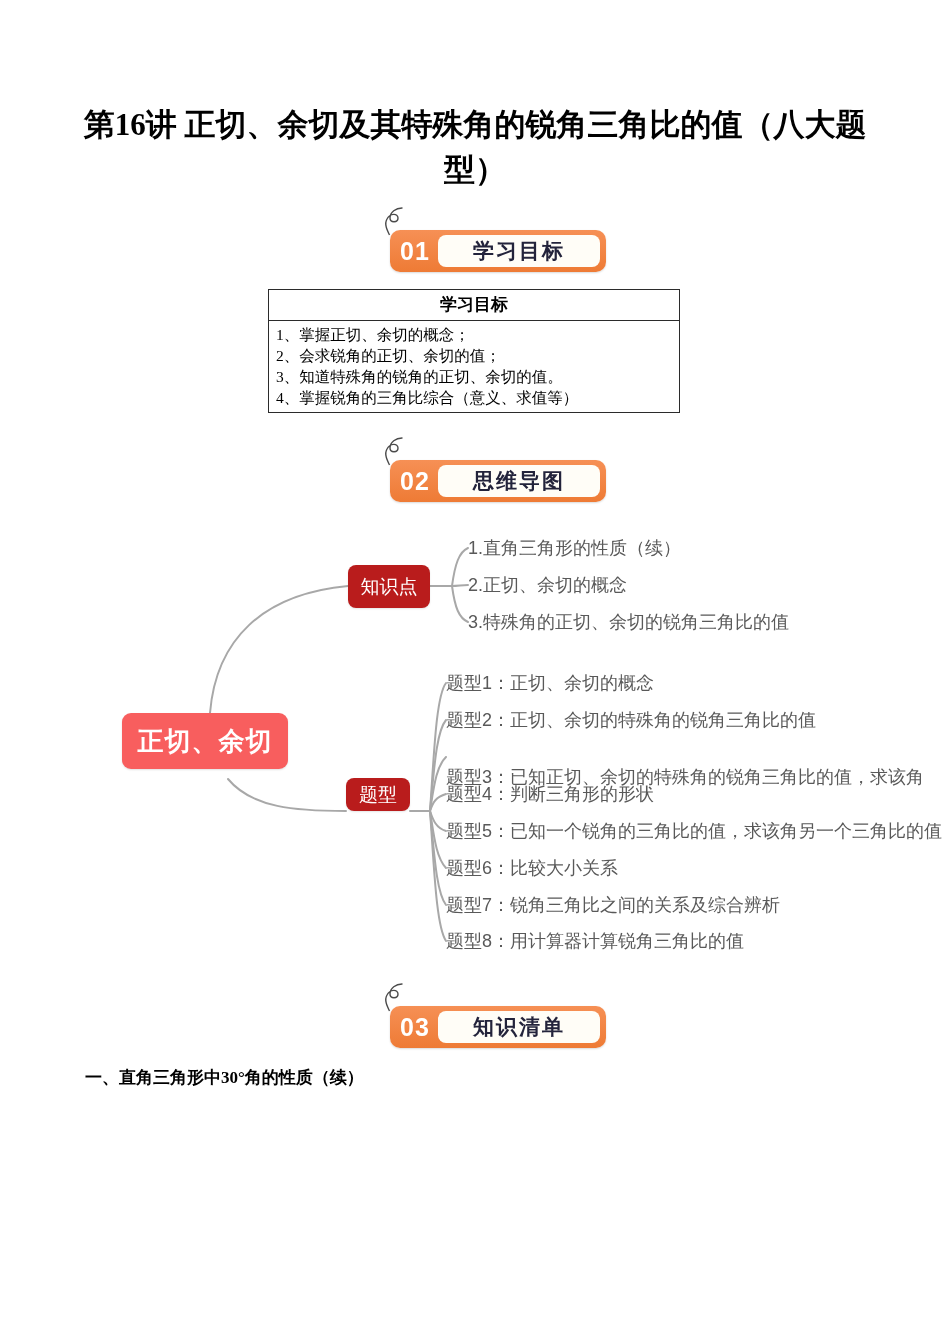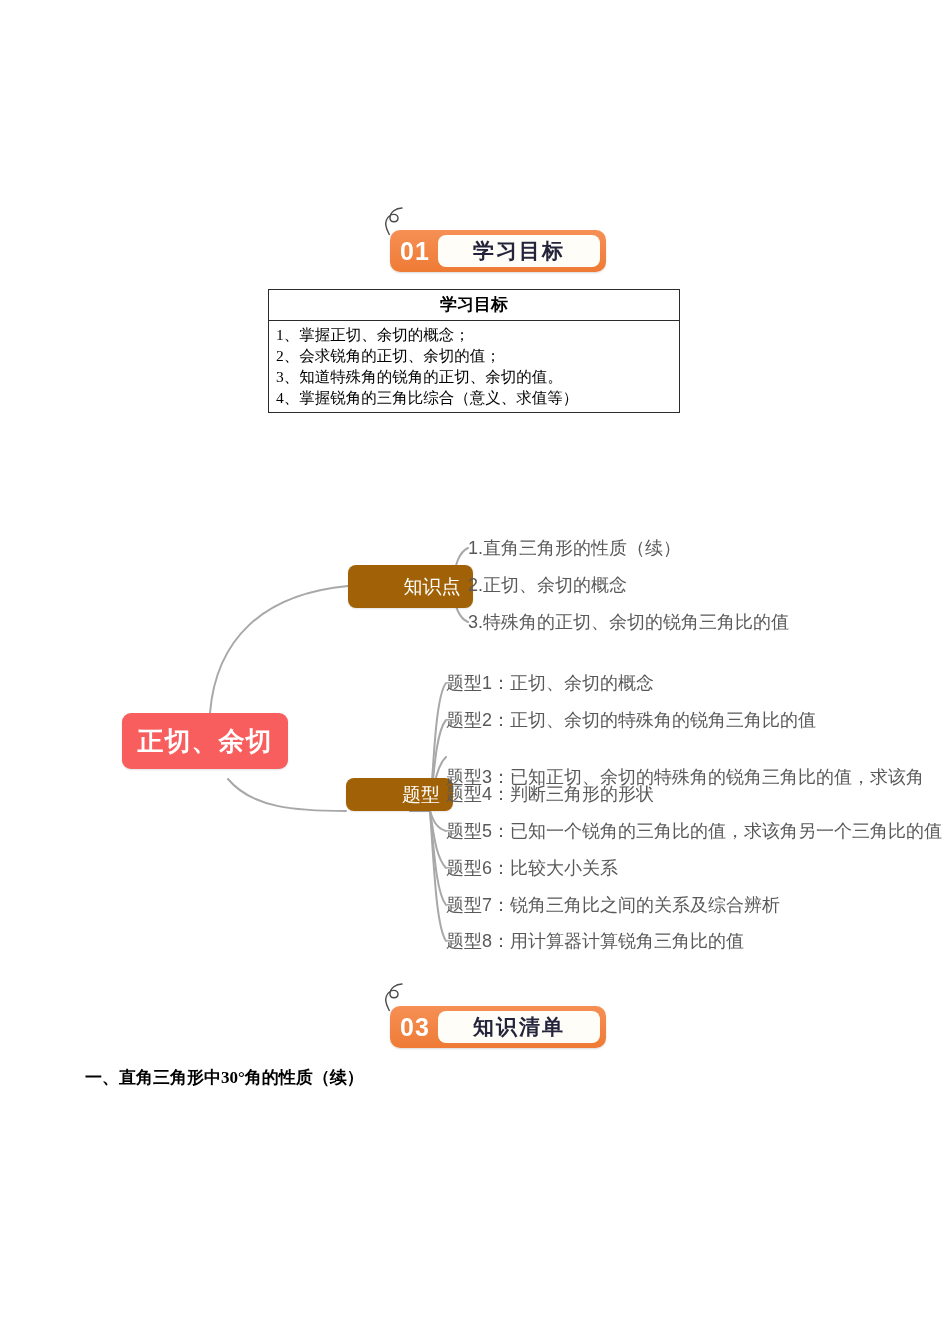--- a/index.html
+++ b/index.html
@@ -48,24 +48,23 @@
   .mindmap { position:absolute; left:0; top:520px; width:950px; height:460px; }
   .mm-lines { position:absolute; left:0; top:0; }
   .mm-root {
     position:absolute; left:122px; top:193px; width:166px; height:56px;
     background:#F85E5E; border-radius:9px; color:#fff; font-size:26px;
     display:flex; align-items:center; justify-content:center; letter-spacing:1px;
     box-shadow:0 1px 2px rgba(0,0,0,0.12);
     font-weight:bold;
   }
   .mm-node {
-    position:absolute; background:#a16207; border-radius:8px; color:#fff;
+    position:absolute; background:#b91c1c; border-radius:8px; color:#fff;
     font-size:19px; display:flex; align-items:center; justify-content:center;
     box-shadow:0 1px 2px rgba(0,0,0,0.10);
-    padding-left:43px;
   }
   .mm-node-knowledge { left:348px; top:45px; width:82px; height:43px; }
   .mm-node-topics    { left:346px; top:258px; width:64px; height:33px; }
   .mm-k, .mm-t {
     position:absolute; font-size:18px; color:#595959; line-height:18px; white-space:nowrap;
   }
   .mm-k { left:468px; }
   .mm-t { left:446px; }
   .k0 { top:19px; }  .k1 { top:56px; }  .k2 { top:93px; }
   .t0 { top:154px; } .t1 { top:191px; } .t2 { top:228px;margin-top:20px; } .t3 { top:265px; }
@@ -76,20 +75,21 @@
     position:absolute; left:85px; top:1066px; margin:0;
     font-family:"Liberation Serif","DejaVu Serif",serif;
     font-size:17px; font-weight:bold; color:#000;
   }
 </style>
 </head>
 <body>
 
 <div class="page">
 
+  <h1 class="doc-title"><span>第16讲 正切、余切及其特殊角的锐角三角比的值（八大题</span><br><span>型）</span></h1>
 
   <div class="badge" style="top:230px;">
     <svg class="pin" viewBox="0 0 34 38">
       <path d="M12 32 C9 26 6 20 9 15 C12 9 20 9 20 14 C20 19 12 19 12 14 C12 8 18 4 24 4" fill="none" stroke="#4a4a4a" stroke-width="1.4" stroke-linecap="round"></path>
       <circle cx="13" cy="33" r="2.6" fill="#ffffff"></circle>
     </svg>
     <div class="badge-box">
       <span class="badge-num">01</span>
       <span class="badge-pill">学习目标</span>
     </div>
@@ -106,20 +106,30 @@
           <td>
         <div>1、掌握正切、余切的概念；</div>
         <div>2、会求锐角的正切、余切的值；</div>
         <div>3、知道特殊角的锐角的正切、余切的值。</div>
         <div>4、掌握锐角的三角比综合（意义、求值等）</div>
       </td>
         </tr>
     </tbody>
   </table>
 
+  <div class="badge" style="top:460px;">
+    <svg class="pin" viewBox="0 0 34 38">
+      <path d="M12 32 C9 26 6 20 9 15 C12 9 20 9 20 14 C20 19 12 19 12 14 C12 8 18 4 24 4" fill="none" stroke="#4a4a4a" stroke-width="1.4" stroke-linecap="round"></path>
+      <circle cx="13" cy="33" r="2.6" fill="#ffffff"></circle>
+    </svg>
+    <div class="badge-box">
+      <span class="badge-num">02</span>
+      <span class="badge-pill">思维导图</span>
+    </div>
+  </div>
 
   <div class="mindmap">
     <svg class="mm-lines" width="950" height="460" viewBox="0 0 950 460">
       <g fill="none" stroke="#A8A8A8" stroke-width="2" stroke-linecap="round">
         <path d="M 210 193 C 216 120, 262 74, 348 66"></path>
         <path d="M 228 259 C 252 288, 296 291, 346 291"></path>
         <path d="M 430 66 L 452 66"></path>
         <path d="M 452 66 C 455 44, 459 32, 468 28"></path>
         <path d="M 452 66 C 458 66, 462 65, 468 65"></path>
         <path d="M 452 66 C 455 88, 459 98, 468 102"></path>

